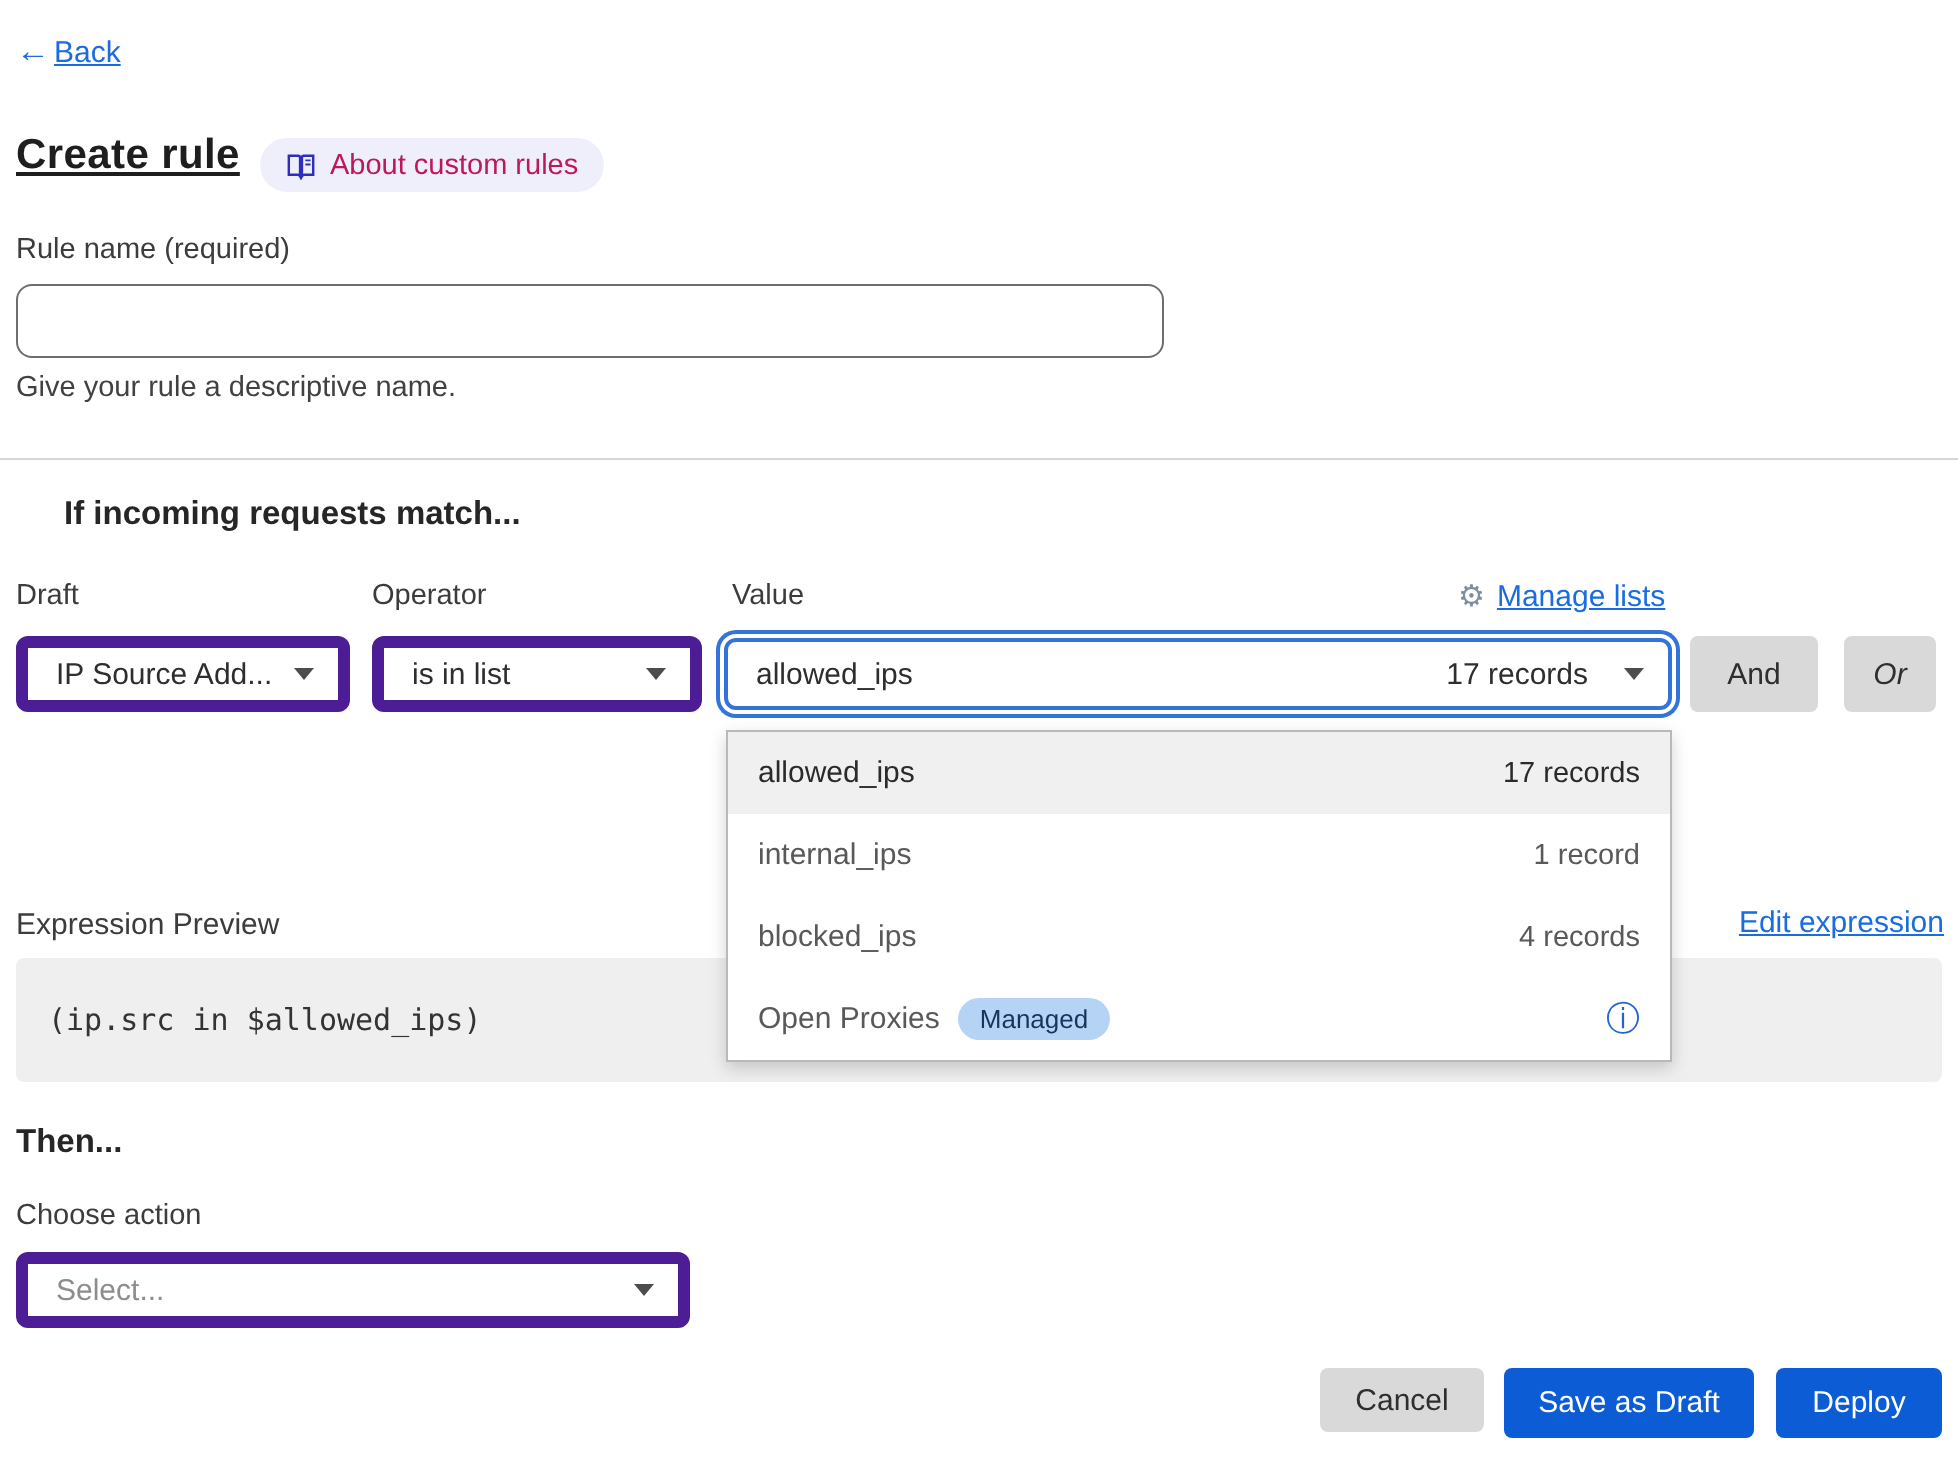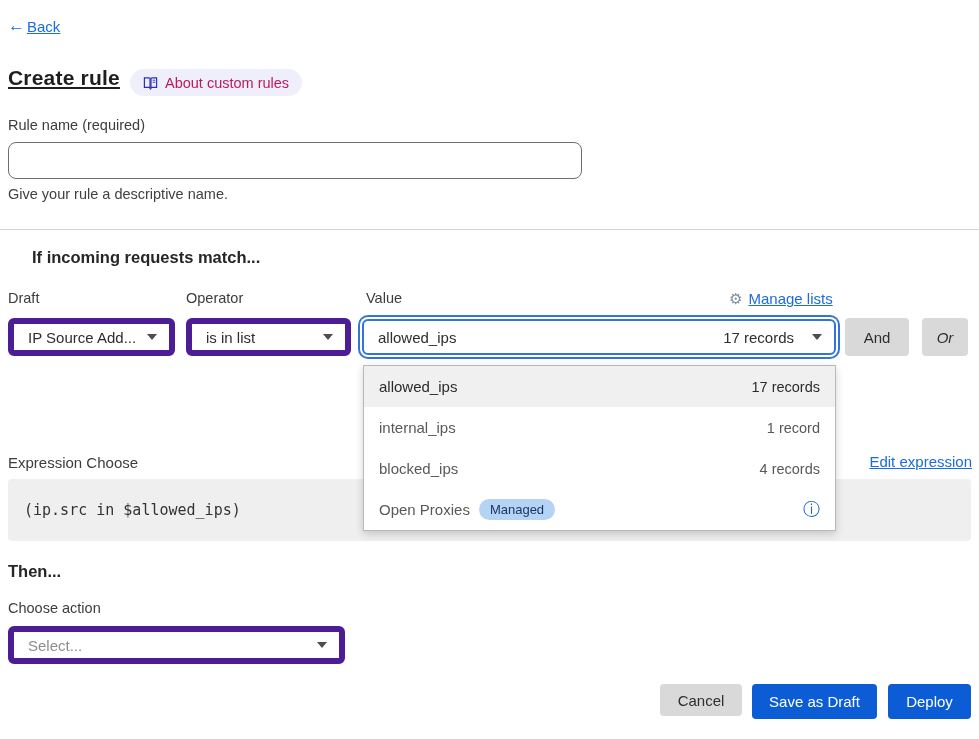--- a/index.html
+++ b/index.html
@@ -171,21 +171,21 @@
     </div>
     <div class="dd-row">
       <span class="dd-left">
         <span>Open Proxies</span>
         <span class="managed-pill">Managed</span>
       </span>
       <span class="info-icon">ⓘ</span>
     </div>
   </div>
 
-  <div class="abs lbl" style="left:8px; top:454px; font-size:15px;">Expression Choose</div>
+  <div class="abs lbl" style="left:8px; top:454px; font-size:15px;">Expression Preview</div>
   <div class="abs link" style="right:7px; top:453px;">Edit expression</div>
   <div class="abs code-block">
     <span class="code-text">(ip.src in $allowed_ips)</span>
   </div>
 
   <div class="abs sec-heading" style="left:8px; top:562px;">Then...</div>
   <div class="abs lbl" style="left:8px; top:600px;">Choose action</div>
   <div class="abs select action-select">
     <span class="placeholder">Select...</span>
     <span class="caret"></span>

